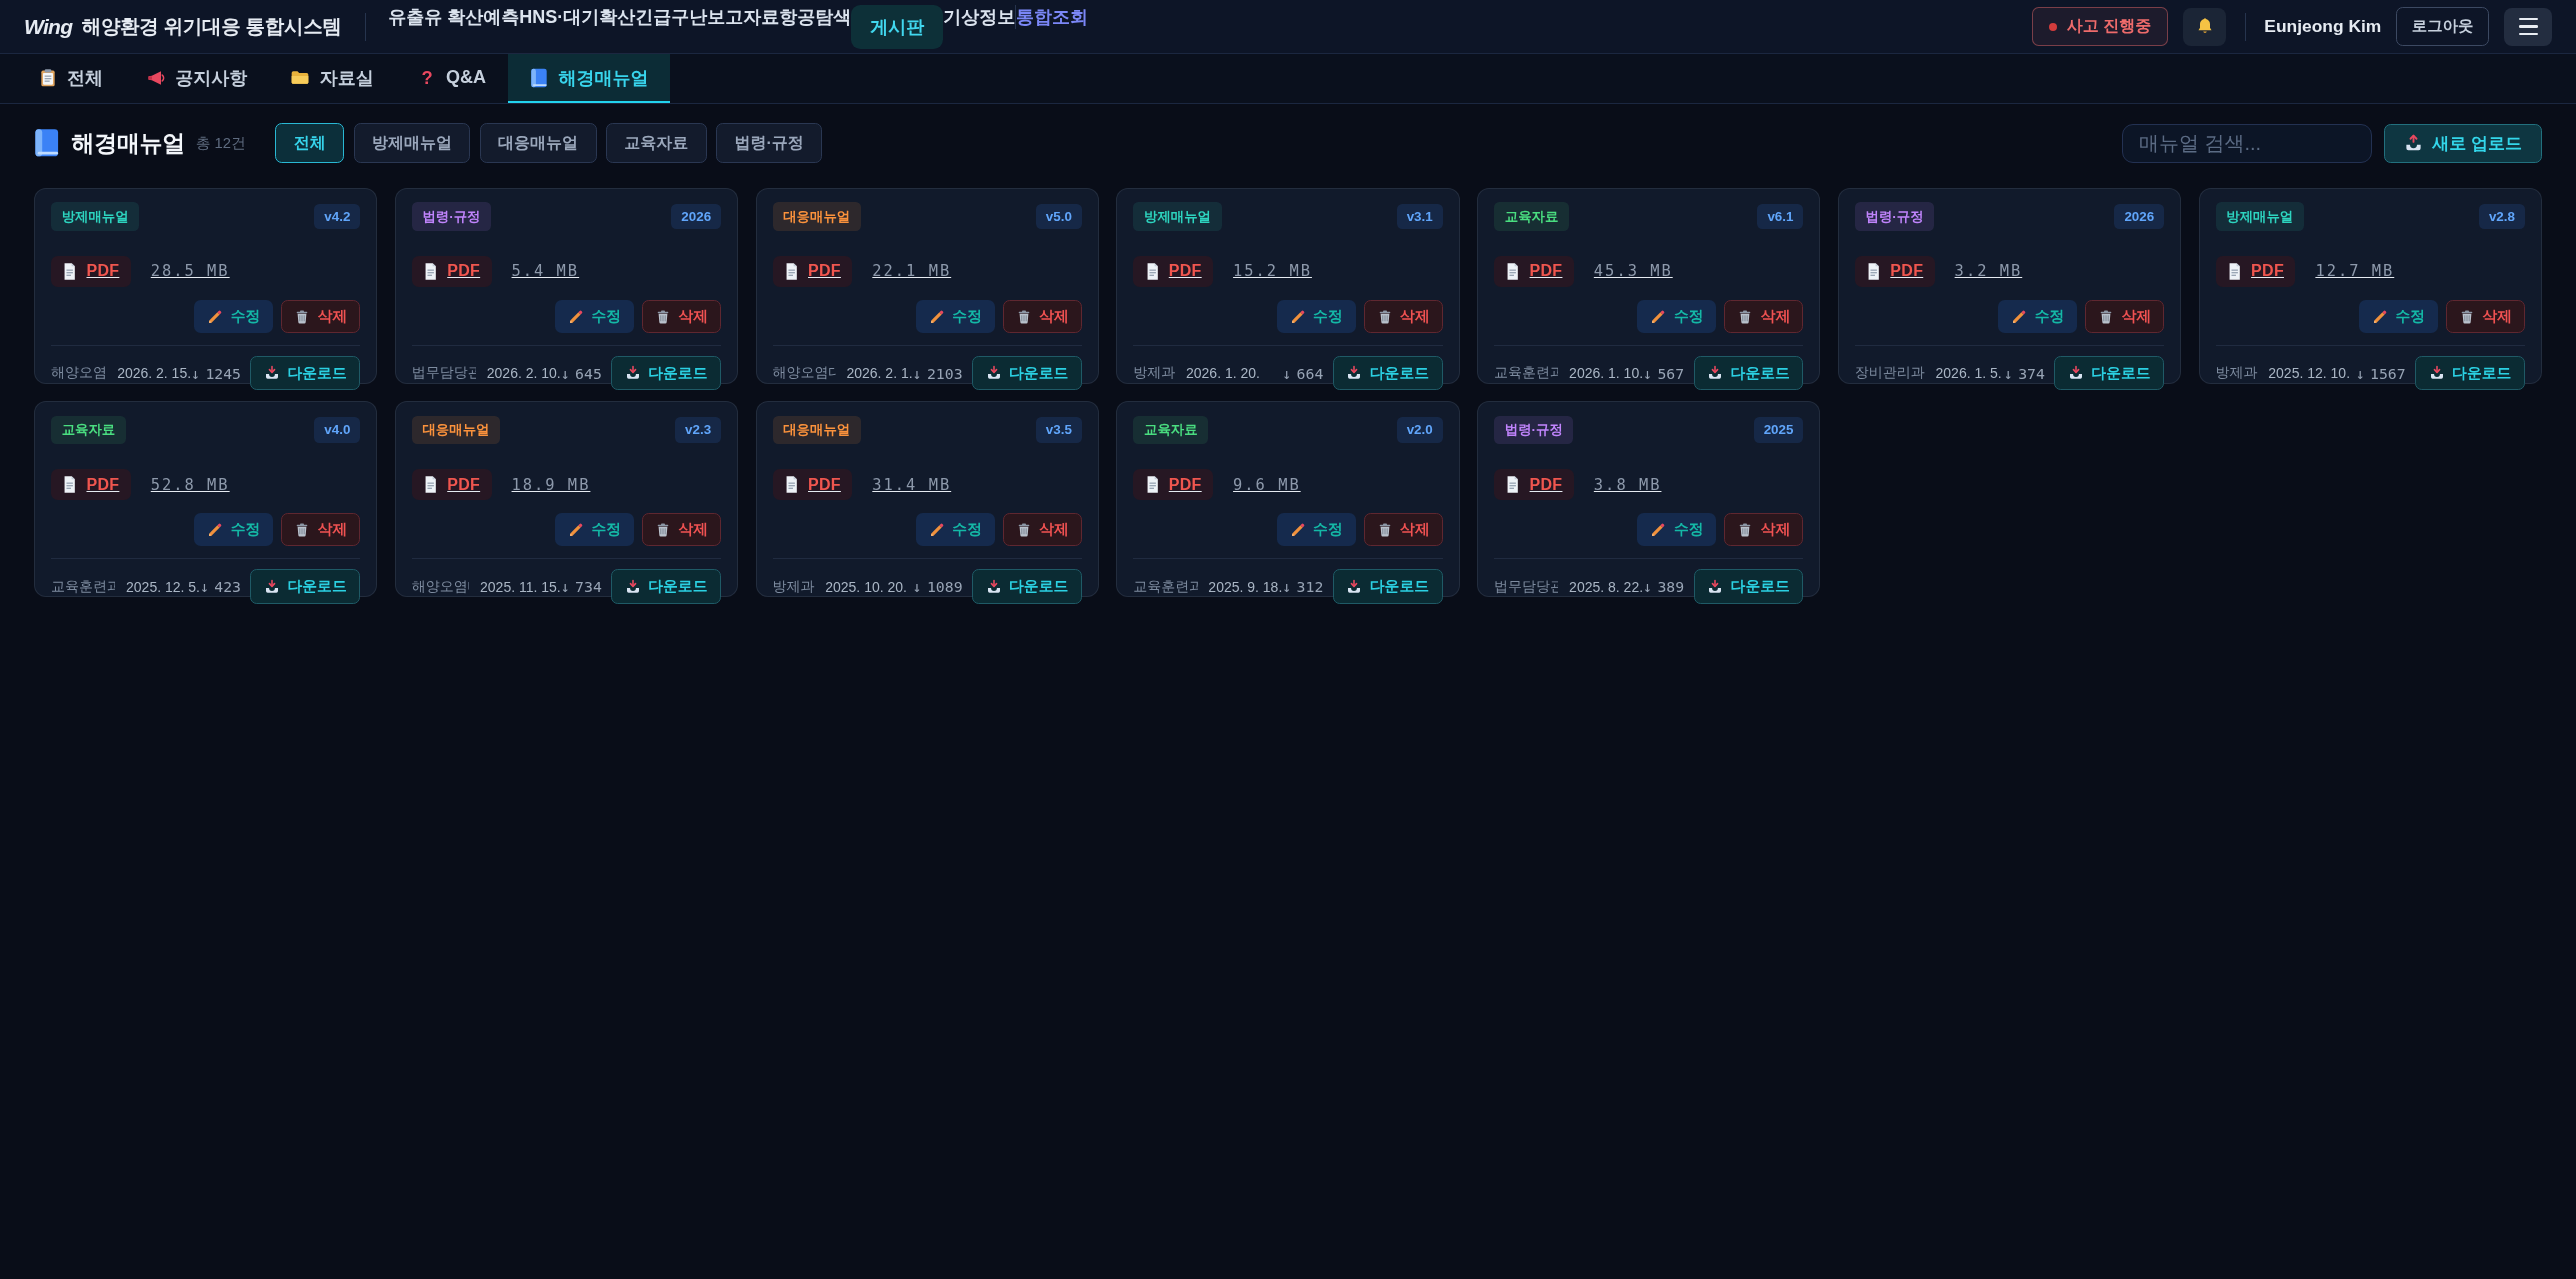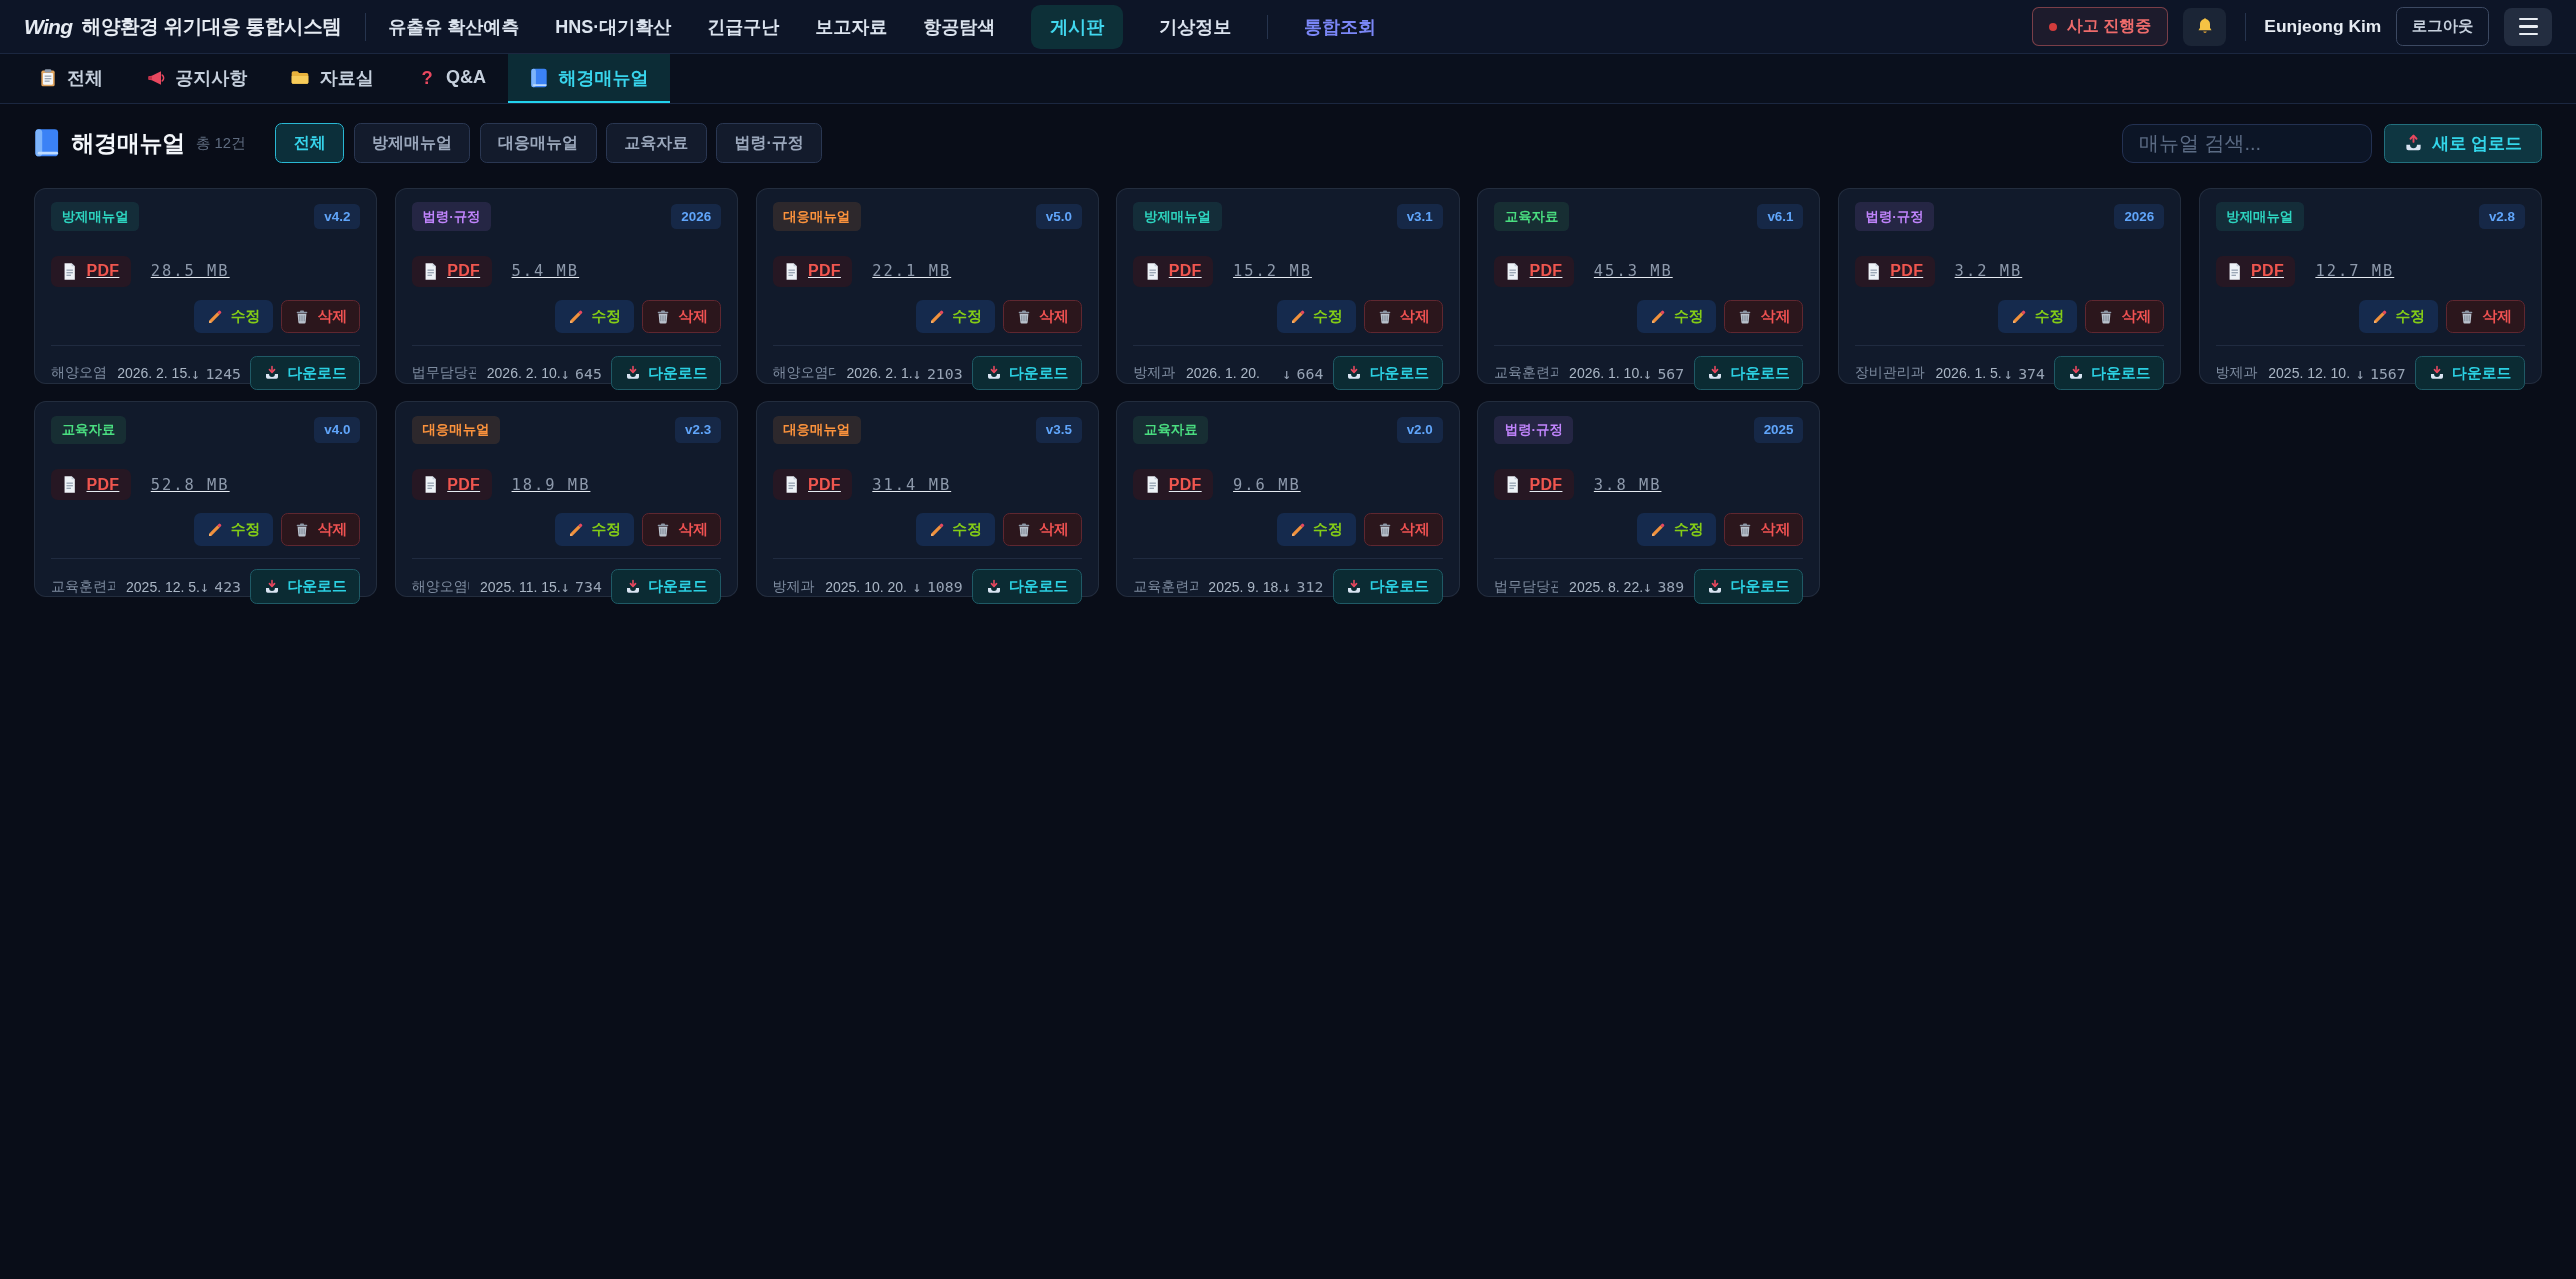--- a/index.html
+++ b/index.html
@@ -13,21 +13,21 @@
 
   
   .topbar {
     height:54px; background:#0d1527; border-bottom:0.7px solid #1b2740;
     display:flex; align-items:center; padding:16px 24px;
   }
   .logo { display:flex; align-items:center; gap:9.4px; white-space:nowrap; }
   .logo .wing { font-style:italic; font-weight:800; font-size:21px; letter-spacing:-0.7px; }
   .logo .logo-title { font-weight:800; font-size:19.5px; letter-spacing:-0.3px; }
   .vdiv { width:0.7px; height:28px; background:#26344e; margin:0 23px; flex:none; }
-  .main-nav { display:flex; align-items:center; gap:36px; flex:1; min-width:0; }
+  .main-nav { display:flex; align-items:flex-start; flex:1; min-width:0; }
   .nav-item { font-size:18px; font-weight:700; color:#dbe3ee; cursor:pointer; white-space:nowrap; }
   .nav-item.active { color:#41d7ee; background:#0d3038; padding:10px 19px; border-radius:9.4px; }
   .nav-item.accent { color:#7b87f7; }
   .nav-sep { width:0.7px; height:24px; background:#26344e; }
   .topbar-right { display:flex; align-items:center; gap:14.8px; margin-left:20px;justify-content:center; }
   .incident-badge {
     display:flex; align-items:center; gap:9.4px; font-size:16px; font-weight:700; color:#ee6b6b;
     border:0.7px solid rgba(238,107,107,.45); background:rgba(238,107,107,.07);
     padding:8px 16px; border-radius:6.7px; white-space:nowrap;
   }
@@ -83,21 +83,21 @@
   .file-row { display:flex; align-items:center; margin-top:12px;text-decoration:underline; }
   .pdf-chip { display:flex; align-items:center; gap:8.7px; background:#261723; border-radius:6.7px; padding:6px 11.4px; }
   .pdf-chip .icon svg { width:15.4px; height:19px; }
   .pdf-label { font-size:16px; font-weight:800; color:#f0564f; letter-spacing:0.3px; }
   .file-size { margin-left:20px; font-family:"DejaVu Sans Mono", monospace; font-size:15.4px;
     color:#8d99ab; letter-spacing:2px; white-space:nowrap; }
   .card-actions { display:flex; justify-content:flex-end; gap:8px; margin-top:13.4px; }
   .btn { display:flex; align-items:center; gap:7.4px; border-radius:6.7px; font-size:14.8px; font-weight:800;
     padding:6px 12px; cursor:pointer; font-family:inherit; border:0.7px solid transparent; white-space:nowrap; }
   .btn .icon svg { width:16px; height:16px; }
-  .edit-btn { background:#152a4d; color:#84cc16; }
+  .edit-btn { background:#152a4d; color:#14b8a6; }
   .delete-btn { background:#2b161c; border-color:#5f2730; color:#f05252;text-align:right; }
   .card-footer { margin-top:12px; border-top:0.7px solid #202b40; padding-top:10px;
     display:flex; align-items:center; min-width:0; }
   .dept { font-size:14px; color:#7e8ca0; white-space:nowrap; overflow:hidden; }
   .date { font-size:14px; color:#aab6c5; margin-left:10.7px; white-space:nowrap; }
   .spacer { flex:1; }
   .dl-count { display:flex; align-items:center; gap:5.4px; font-family:"DejaVu Sans Mono", monospace;
     font-size:14.8px; color:#98a4b5; margin-right:9.4px; white-space:nowrap; }
   .dl-count .arrow { font-size:14.8px; }
   .download-btn { background:#0b2b33; border-color:#1f5a66; color:#2bd0e2; padding:6.7px 12.7px; }

